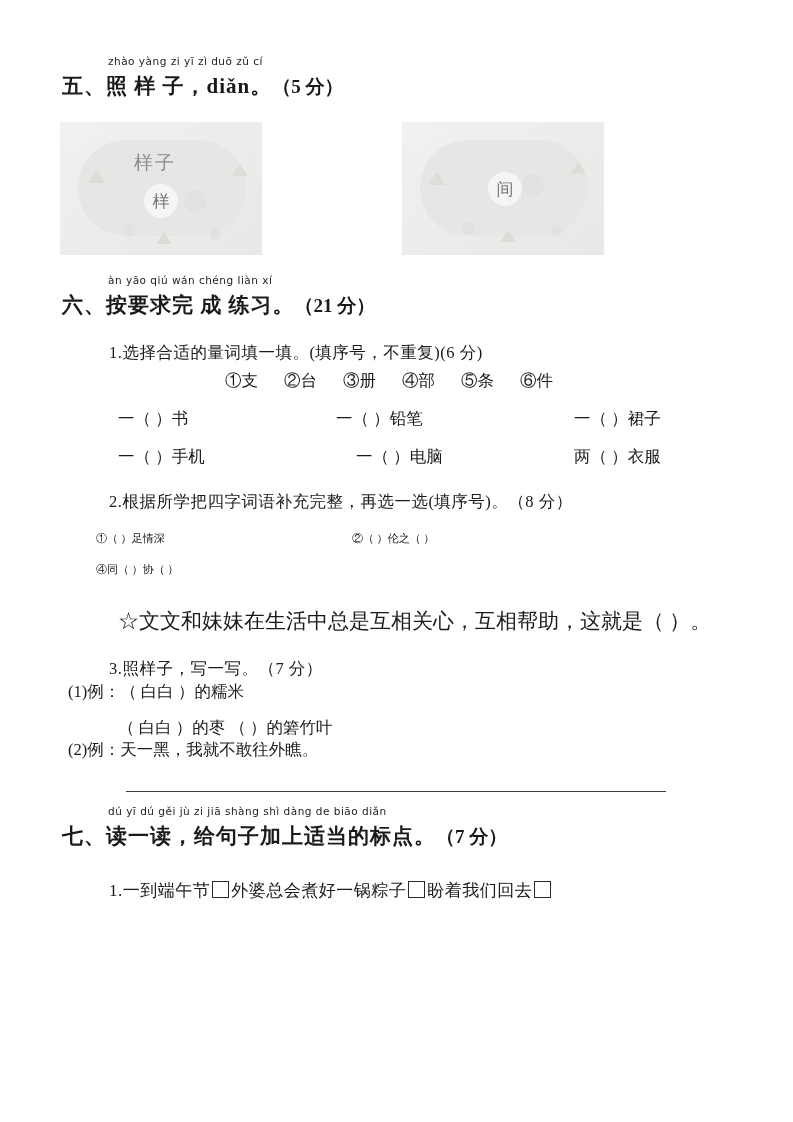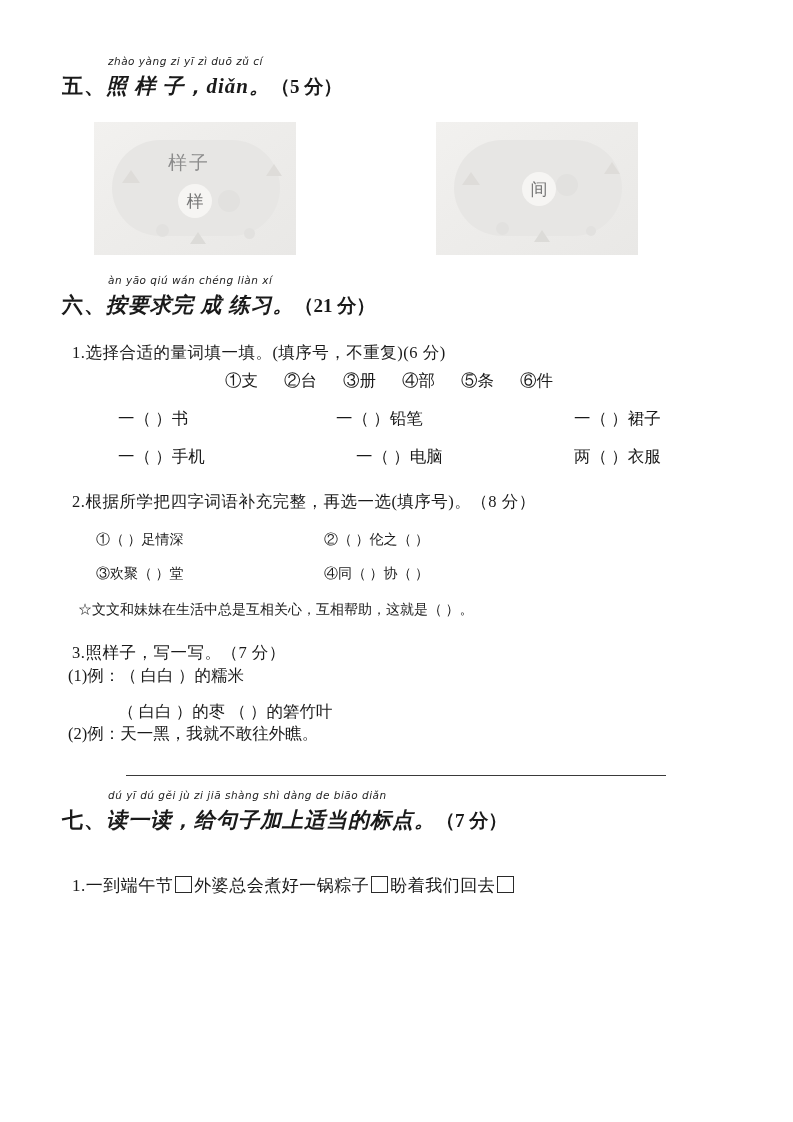--- a/index.html
+++ b/index.html
@@ -33,21 +33,20 @@
   .sec-num {
     font-size: 21px;
     letter-spacing: 1px;
     font-weight: 600;
     white-space: nowrap;
   }
   .head-body {
     position: relative;
     display: flex;
     align-items: flex-end;
-    font-style: italic;
   }
   .pinyin-row {
     position: absolute;
     top: -17px;
     left: 2px;
     font-size: 10.5px;
     letter-spacing: 0.5px;
     white-space: nowrap;
     color: #222;
     font-family: "DejaVu Sans", sans-serif;
@@ -60,21 +59,21 @@
   }
   .head-score {
     font-size: 19px;
     font-weight: 600;
     white-space: nowrap;
   }
 
   
   .pic-row {
     display: flex;
-    padding-left: 94px;
+    padding-left: 60px;
     margin-top: 22px;
     gap: 140px;
   }
   .pic {
     position: relative;
     width: 202px;
     height: 133px;
     background: linear-gradient(145deg,#f2f1ef 0%, #eeedeb 40%, #e9e8e6 100%);
     overflow: hidden;
   }
@@ -111,24 +110,24 @@
     color: #8c8c8c;
     letter-spacing: 2px;
   }
 
   
   .q {
     font-size: 16.5px;
     letter-spacing: 0.5px;
     line-height: 1.5;
   }
-  .indent1 { padding-left: 72px; }
+  .indent1 { padding-left: 109px; }
 
   .mt22 { margin-top: 22px; }
-  .mt28 { margin-top: 39px; }
+  .mt28 { margin-top: 28px; }
 
   .choices {
     display: flex;
     padding-left: 225px;
     gap: 26px;
     font-size: 16.5px;
     margin-top: 4px;
   }
 
   .fill-row {
@@ -139,30 +138,31 @@
   }
   .fill-cell {
     white-space: nowrap;
   }
   .fill-cell.c1 { width: 218px; }
   .fill-cell.c2 { width: 238px; }
 
   .idiom-row {
     display: flex;
     padding-left: 96px;
-    font-size: 14px;
+    font-size: 11px;
     margin-top: 16px;
+    gap: 28px;
   }
   .idiom-cell.a { width: 228px; white-space: nowrap; }
   .idiom-cell.b { white-space: nowrap; }
 
   .star-row {
-    padding-left: 78px;
-    font-size: 14px;
-    margin-top: 18px;
+    padding-left: 118px;
+    font-size: 21px;
+    margin-top: 30px;
   }
 
   .ex-row {
     padding-left: 68px;
     font-size: 16.5px;
   }
   .ex-row2 {
     padding-left: 118px;
     font-size: 16.5px;
     margin-top: 14px;
@@ -259,21 +259,20 @@
 
   <div class="q indent1 mt22">
     <span>2.</span><span>根据所学把四字词语补充完整，再选一选(填序号)。（8 分）</span>
   </div>
 
   <div class="idiom-row">
     <span class="idiom-cell a">①（        ）足情深</span>
     <span class="idiom-cell b">②（        ）伦之（        ）</span>
   </div>
   <div class="idiom-row">
-    <span class="idiom-cell a">③欢聚（        ）堂</span>
     <span class="idiom-cell b">④同（        ）协（        ）</span>
   </div>
 
   <div class="star-row">☆文文和妹妹在生活中总是互相关心，互相帮助，这就是（      ）。</div>
 
   <div class="q indent1 mt22">
     <span>3.</span><span>照样子，写一写。（7 分）</span>
   </div>
 
   <div class="ex-row">(1)例：（    白白  ）的糯米</div>

